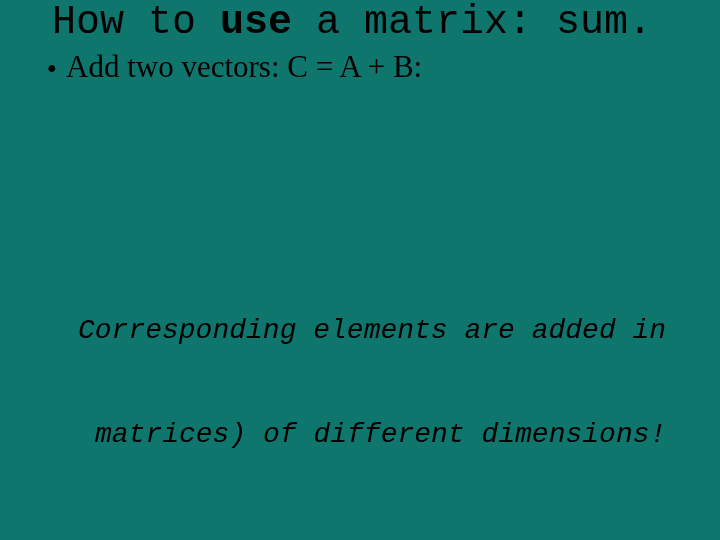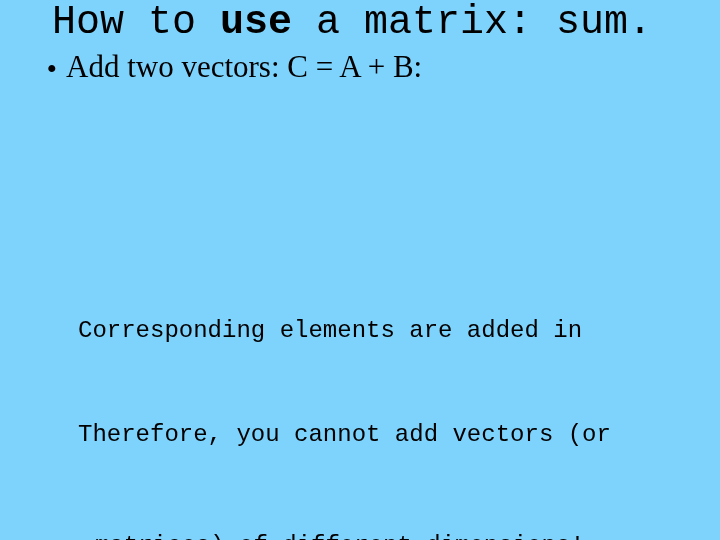--- a/index.html
+++ b/index.html
@@ -12,21 +12,21 @@
     height: 540px;
     overflow: hidden;
     font-family: "Liberation Mono", "DejaVu Sans Mono", monospace;
     color: #000000;
     position: relative;
   }
   .slide {
     position: relative;
     width: 720px;
     height: 540px;
-    background: #7dd3fc;
+    background: #0f766e;
     overflow: hidden;
   }
 
   
   .slide-title {
     position: absolute;
     left: 52px;
     top: 2px;
     font-size: 40px;
     line-height: 42px;
@@ -70,23 +70,24 @@
   }
   .vector-row {
     white-space: pre;
   }
 
   
   .body-para {
     position: absolute;
     left: 78px;
     width: 642px;
-    font-size: 24px;
+    font-size: 28px;
     line-height: 37px;
     white-space: pre;
+    font-style: italic;
   }
   .para-corresponding {
     top: 238px;
   }
   .para-therefore {
     top: 342px;
   }
   .para-line {
     white-space: pre;
   }
@@ -105,17 +106,16 @@
     <span class="bullet-mark">•</span>
     <span class="bullet-text">Add two vectors: C = A + B:</span>
   </div>
 
 
   <div class="body-para para-corresponding">
     <div class="para-line">Corresponding elements are added in</div>
   </div>
 
   <div class="body-para para-therefore">
-    <div class="para-line">Therefore, you cannot add vectors (or</div>
     <div class="para-line indent">matrices) of different dimensions!</div>
   </div>
 
 </div>
 
 </body></html>

